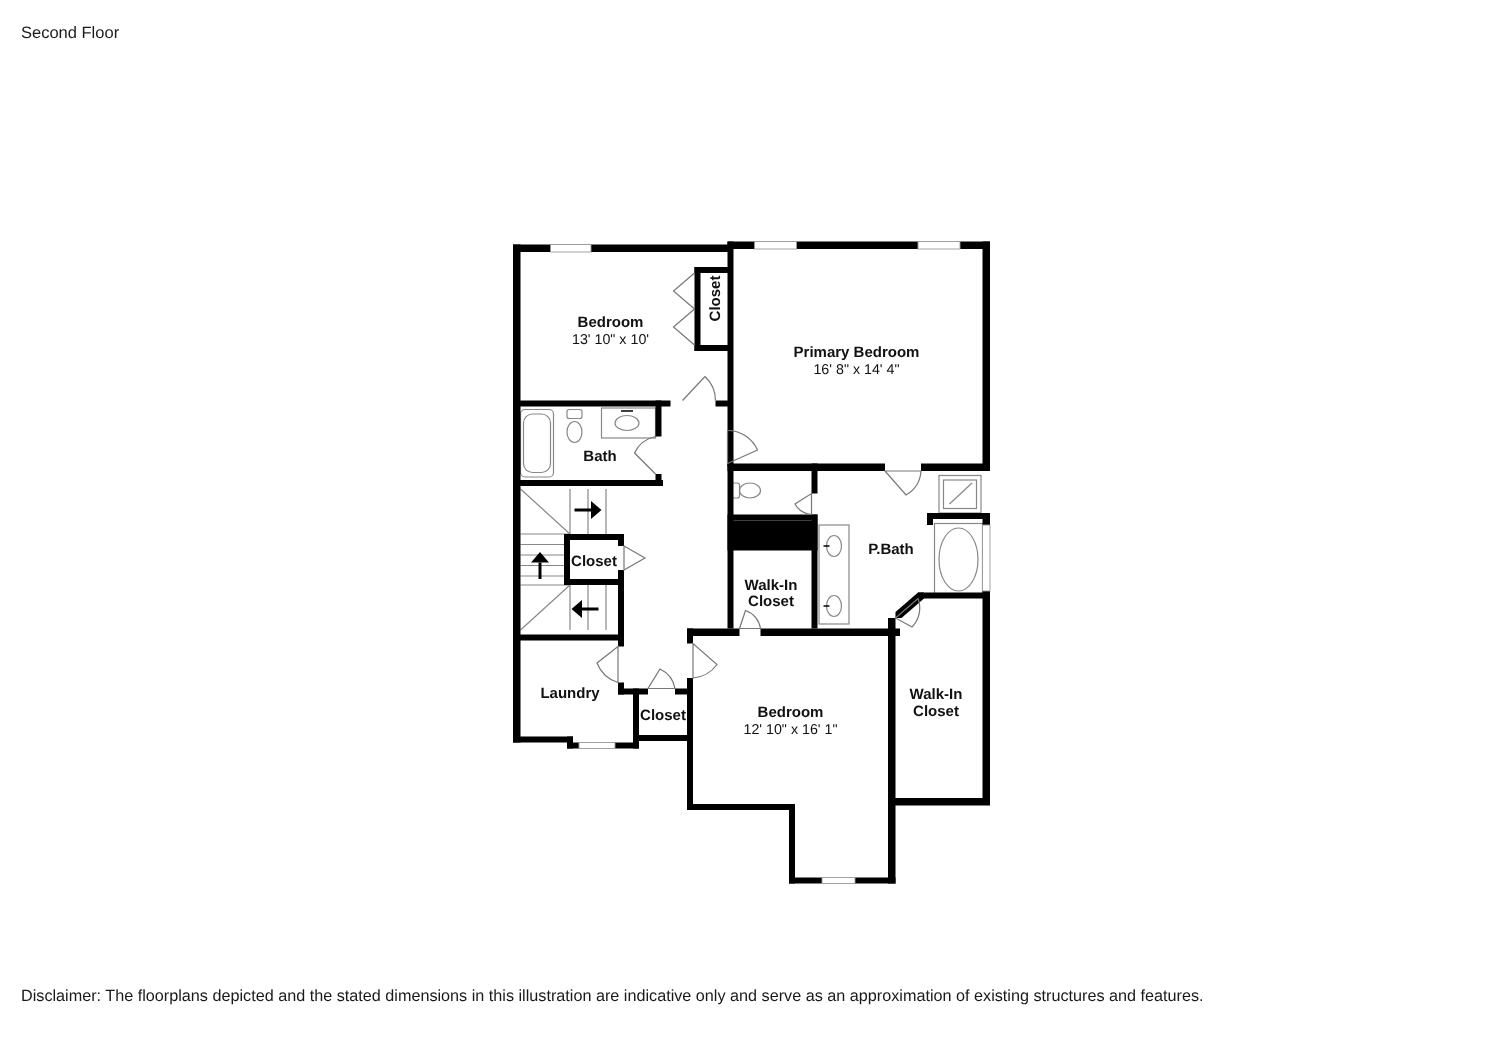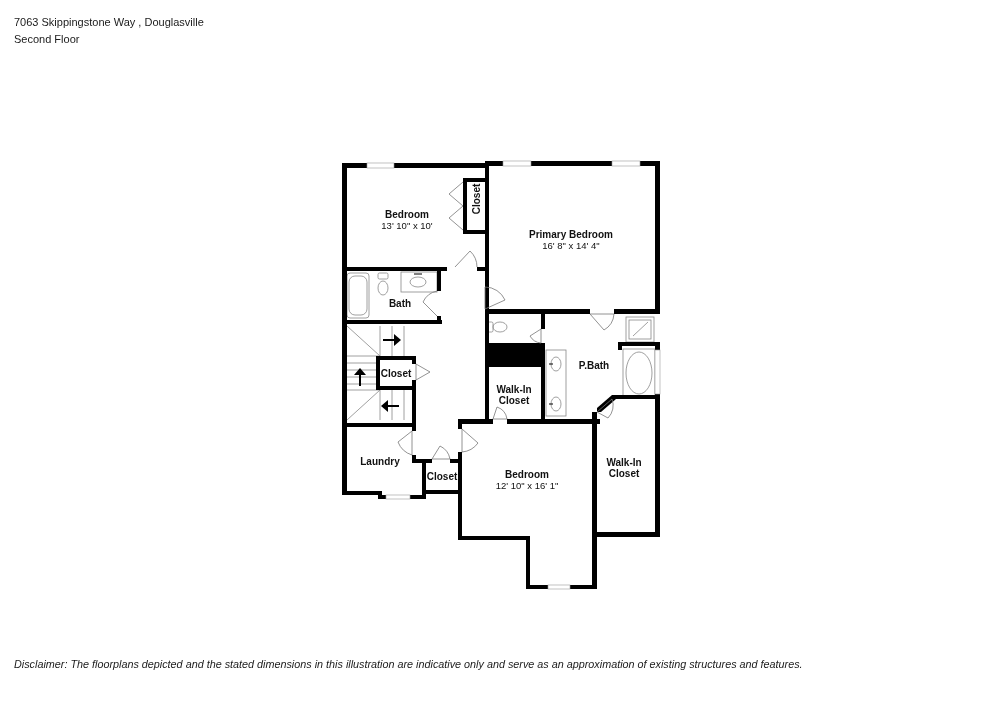--- a/index.html
+++ b/index.html
@@ -1,34 +1,33 @@
 <!DOCTYPE html>
 <html><head>
 <meta charset="utf-8">
 <style>
   html, body { margin: 0; padding: 0; background: #ffffff; }
   body { width: 1000px; height: 707px; position: relative; overflow: hidden;
          font-family: "Liberation Sans", sans-serif; color: #111; }
   .header { position: absolute; left: 14px; top: 14px; font-size: 11px; line-height: 17px; color: #1a1a1a; }
   .header div { white-space: nowrap; }
-  .disclaimer { position: absolute; left: 14px; top: 655px; font-size: 10.8px; line-height: 18px; color: #1a1a1a; font-style: italic; }
+  .disclaimer { position: absolute; left: 14px; top: 655px; font-size: 10.8px; line-height: 18px; color: #1a1a1a; }
   .disclaimer div { white-space: nowrap; }
   svg.plan { position: absolute; left: 0; top: 0; }
   .room-label { font-family: "Liberation Sans", sans-serif; font-weight: bold; font-size: 10px; fill: #111; }
   .room-dim { font-family: "Liberation Sans", sans-serif; font-size: 9.5px; fill: #111; }
   .wall { fill: #000; }
   .thin { stroke: #888; stroke-width: 0.8; fill: none; }
   .win { fill: #fff; stroke: #999; stroke-width: 0.6; }
   .door { stroke: #777; stroke-width: 0.8; fill: none; }
 </style>
 </head>
 <body>
 
 <div class="header">
-  <div>7063 Skippingstone Way , Douglasville</div>
   <div>Second Floor</div>
 </div>
 
 <svg class="plan" width="1000" height="707" viewBox="0 0 1000 707">
 
   <g>
     <line class="thin" x1="347" y1="326" x2="380" y2="356"></line>
     <line class="thin" x1="347" y1="420" x2="380" y2="390"></line>
     <line class="thin" x1="380" y1="326" x2="380" y2="356"></line>
     <line class="thin" x1="392" y1="326" x2="392" y2="356"></line>

